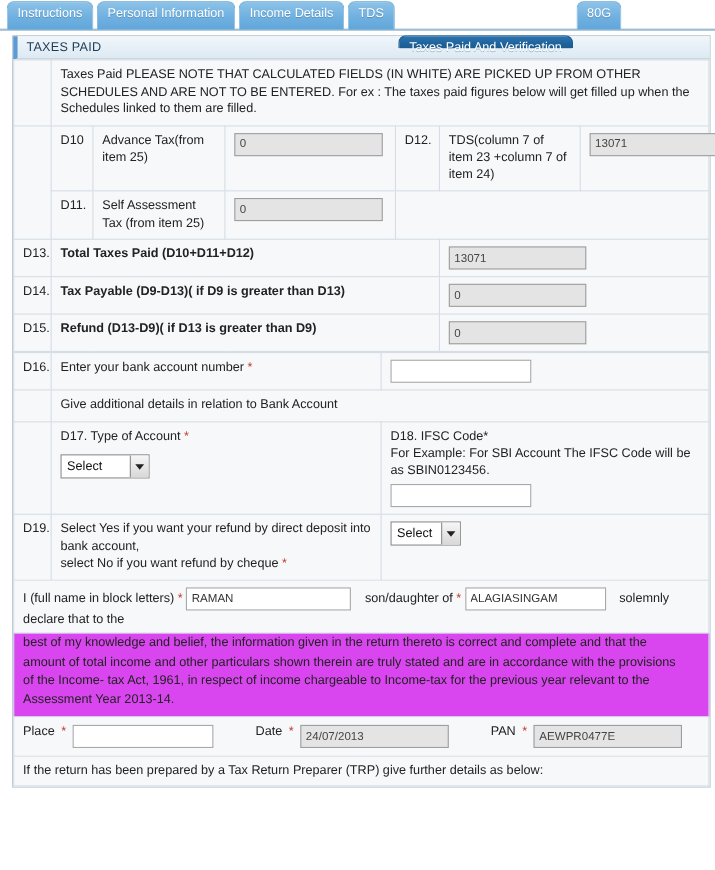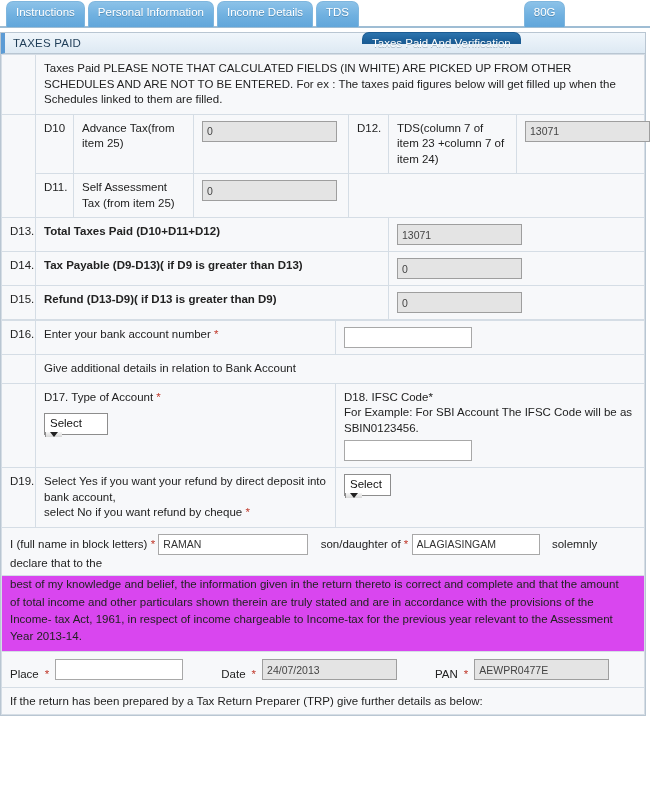--- a/index.html
+++ b/index.html
@@ -37,21 +37,21 @@
   }
   .tab.active {
     background: linear-gradient(to bottom, #2d74ae 0%, #1f639c 60%, #1b5b92 100%);
     border-color: #1b5b92;
     font-weight: normal;
     margin-top: 31px;
   }
 
   
   .form-wrap {
-    margin: 4px 4px 0 0;
+    margin: 4px 4px 0 11px;
     border: 1px solid #b9c6d2;
     background: #ffffff;
   }
 
   .sec-head {
     background: linear-gradient(to bottom, #f0f6fb 0%, #dde9f3 100%);
     border-left: 4px solid #5b9bd5;
     border-bottom: 1px solid #b9c6d2;
     font-size: 11.5px;
     color: #1f3d57;
@@ -100,21 +100,20 @@
 
   
   .sel {
     display: inline-flex;
     align-items: stretch;
     border: 1px solid #8d8d8d;
     background: #ffffff;
     height: 22px;
     vertical-align: middle;
     cursor: pointer;
-    flex-direction: column;
   }
   .sel .lab {
     font-size: 11.5px; color: #111;
     padding: 2px 8px 0 5px;
     display: flex; align-items: center;
   }
   .sel.w90 .lab { min-width: 62px; }
   .sel .arw {
     width: 17px;
     border-left: 1px solid #8d8d8d;
@@ -143,21 +142,21 @@
   .verif-line .gap { display: inline-block; width: 6px; }
   .verif-body {
     font-size: 11.5px; color: #222;
     padding: 0 24px 6px 8px;
     background: #d946ef;
     border: 1px solid #d5dde5;
     border-top: none;
     line-height: 1.5;
   }
   .pdp {
-    display: flex; align-items: flex-end;
+    display: flex; align-items: flex-start;
     gap: 6px;
     font-size: 11.5px; color: #222;
     padding: 7px 8px;
     background: #f7f8fa;
     border: 1px solid #d5dde5;
     border-top: none;
   }
   .pdp .sp { display: inline-block; width: 26px; }
   .trp-note {
     font-size: 11.5px; color: #222;

